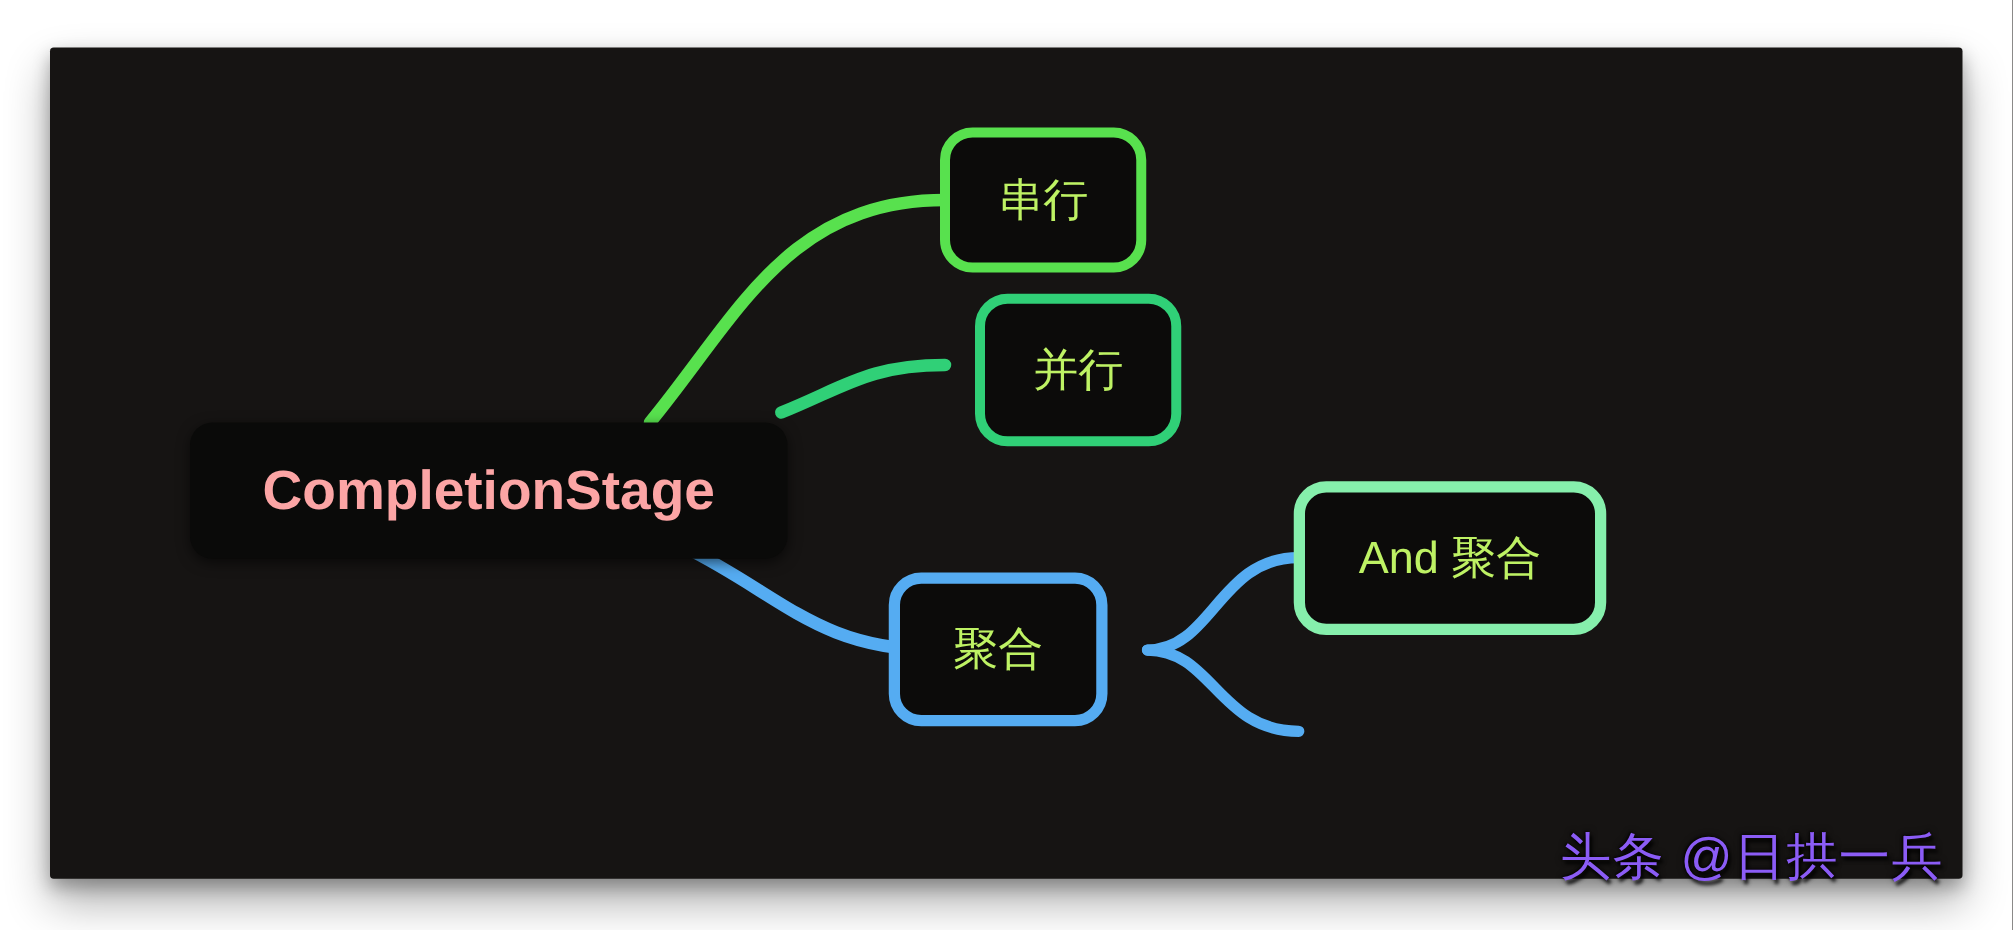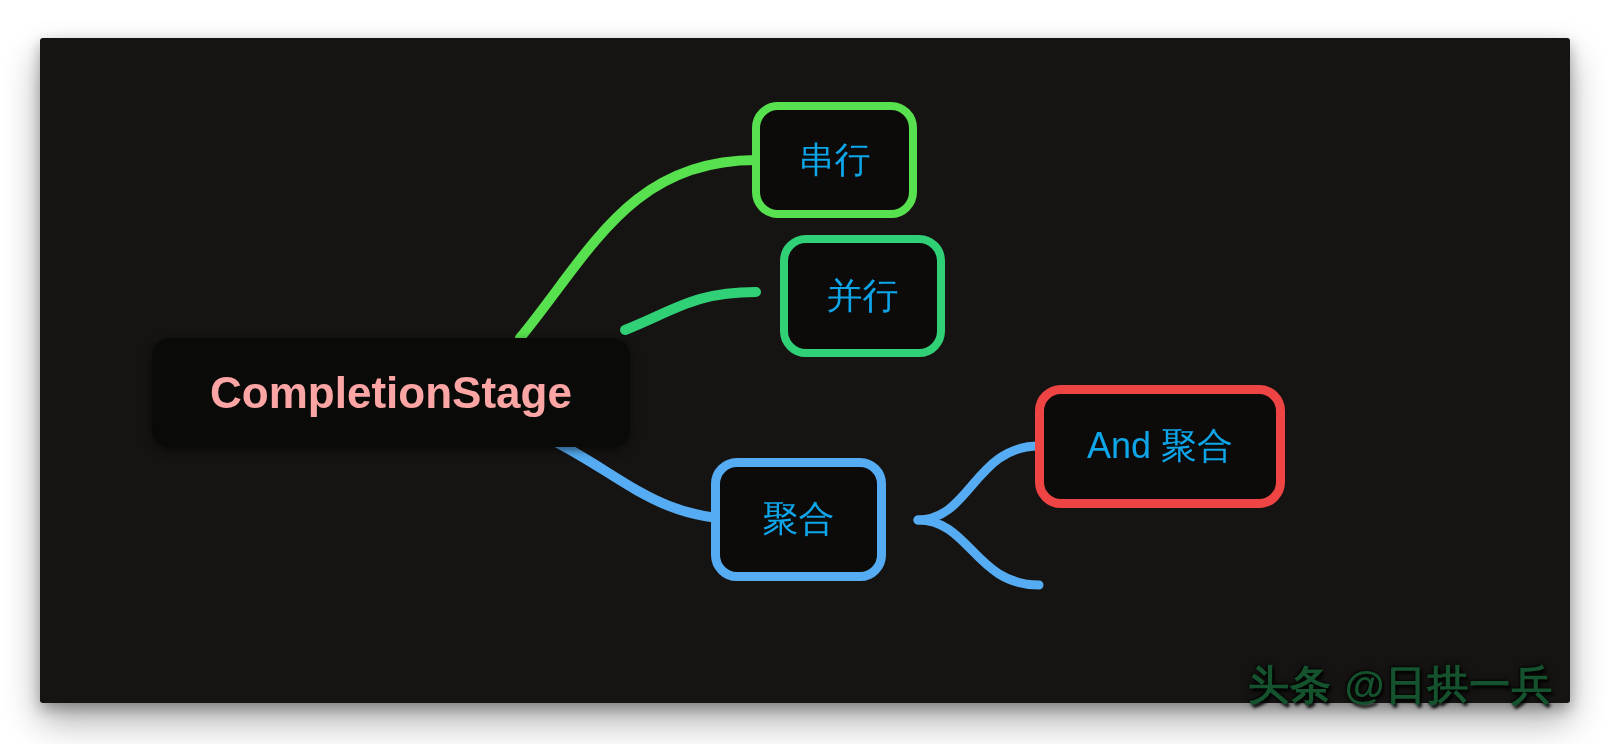--- a/index.html
+++ b/index.html
@@ -12,39 +12,39 @@
     position:absolute;left:40px;top:38px;width:1530px;height:665px;
     background:#161413;border-radius:3px;
     box-shadow:0 18px 36px rgba(0,0,0,0.32),0 6px 14px rgba(0,0,0,0.28);
   }
   svg.edges{position:absolute;left:0;top:0;width:1530px;height:665px;display:block}
   svg.edges path{fill:none;stroke-linecap:round}
 
   .node{
     position:absolute;box-sizing:border-box;
     display:flex;align-items:center;justify-content:center;
-    background:#0c0b0a;color:#0ea5e9;
+    background:#0c0b0a;color:#bef264;
     font-size:36px;font-weight:400;border-radius:26px;
     white-space:nowrap;
   }
   .root{
     left:112px;top:300px;width:478px;height:109px;
     background:#0a0a09;color:#fca5a5;
     font-size:44px;font-weight:700;border-radius:18px;
     box-shadow:0 3px 10px rgba(0,0,0,0.55);
   }
   .n-serial  {left:712px;top:64px; width:165px;height:116px;border:8px solid #58e14e}
   .n-parallel{left:740px;top:197px;width:165px;height:122px;border:8px solid #30d077}
   .n-agg     {left:671px;top:420px;width:175px;height:123px;border:9px solid #55acf2}
-  .n-and     {left:995px;top:347px;width:250px;height:123px;border:9px solid #ef4444}
+  .n-and     {left:995px;top:347px;width:250px;height:123px;border:9px solid #86efac}
   .n-or      {left:995px;top:490px;width:222px;height:114px;border:9px solid #55acf2}
 
   .watermark{
     position:absolute;left:1248px;top:658px;z-index:5;
-    font-size:41px;font-weight:700;color:#14532d;letter-spacing:1px;
+    font-size:41px;font-weight:400;color:#8b5cf6;letter-spacing:1px;
     text-shadow:2px 3px 3px rgba(0,0,0,0.9),-1px -1px 2px rgba(0,0,0,0.65),0 0 6px rgba(0,0,0,0.5);
     white-space:nowrap;
   }
 </style>
 </head>
 <body>
 
 <div class="panel">
 
   <svg class="edges" viewBox="0 0 1530 665">

